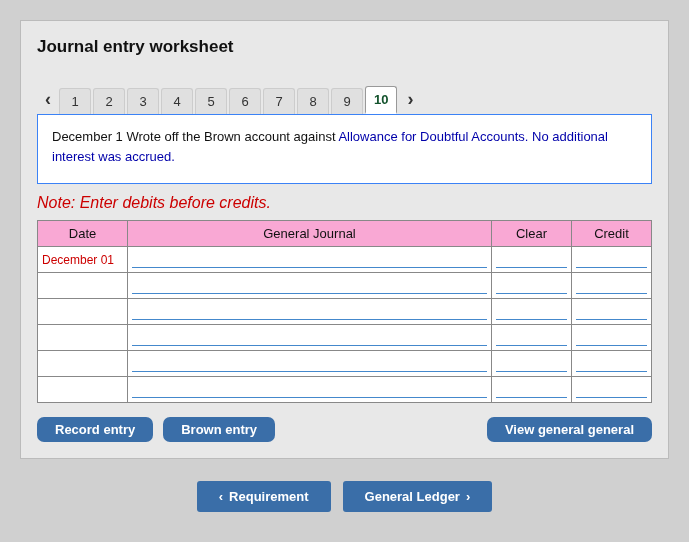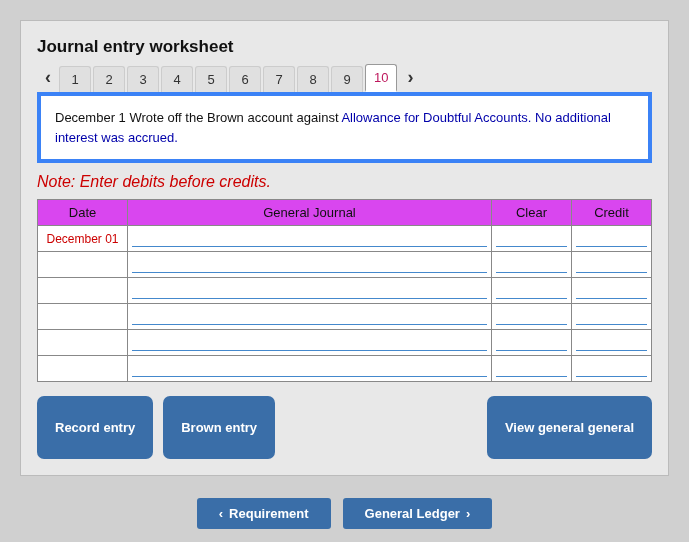--- a/index.html
+++ b/index.html
@@ -18,21 +18,21 @@
     .outer-container {
       background: #e8e8e8;
       border: 1px solid #bbb;
       width: 100%;
       padding: 16px 16px 16px 16px;
       margin-bottom: 16px;
     }
     .page-title {
       font-size: 17px;
       font-weight: bold;
-      margin-bottom: 6px;
+      margin-bottom: 28px;
       color: #111;
     }
     .tabs-row {
       display: flex;
       align-items: flex-end;
       margin-bottom: 0px;
       gap: 0;
     }
     .tab-item {
       min-width: 32px;
@@ -44,49 +44,49 @@
       color: #333;
       cursor: pointer;
       font-size: 13px;
       margin-right: 2px;
       border-radius: 3px 3px 0 0;
     }
     .tab-item.active {
       background: #fff;
       border: 1px solid #999;
       border-bottom: 2px solid #fff;
-      font-weight: normal;
-      color: #be185d;
+      font-weight: bold;
+      color: #14532d;
       position: relative;
       z-index: 2;
     }
     .description-box {
       background: #fff;
-      border: 4px solid #3b82f6;
+      border: 1px solid #3b82f6;
       padding: 12px 14px;
       margin-bottom: 10px;
       color: #00a;
       font-size: 13px;
       line-height: 1.5;
       min-height: 70px;
     }
     .description-box span.black { color: #111; }
     .note-text {
       color: #c00;
       font-size: 16px;
       margin-bottom: 8px;
       font-style: italic;
     }
     .journal-table {
       width: 100%;
       border-collapse: collapse;
       margin-bottom: 14px;
     }
     .journal-table th {
-      background: #d946ef;
+      background: #f9a8d4;
       color: #111;
       border: 1px solid #888;
       padding: 5px 8px;
       font-weight: normal;
       font-size: 13px;
     }
     .journal-table td {
       border: 1px solid #888;
       padding: 2px 4px;
       height: 26px;
@@ -97,39 +97,39 @@
       border: none;
       outline: none;
       border-bottom: 1.5px solid #4488cc;
       font-size: 12px;
       padding: 1px 2px;
       background: transparent;
     }
     .date-cell {
       color: #c00;
       font-size: 12px;
-      text-align: center;
+      text-align: left;
       padding-left: 6px;
       white-space: nowrap;
       width: 90px;
     }
     .gj-cell { min-width: 220px; }
     .debit-cell, .credit-cell { width: 80px; }
     .btn-row {
       display: flex;
       flex-direction: row;
       gap: 10px;
       align-items: center;
     }
     .btn-action {
       background: #3a6ea8;
       color: #fff;
       border: none;
       border-radius: 7px;
-      padding: 24px 18px;
+      padding: 5px 18px;
       font-size: 13px;
       cursor: pointer;
       font-weight: bold;
     }
     .btn-spacer { flex: 1; }
     .bottom-nav {
       display: flex;
       justify-content: center;
       gap: 12px;
       margin-top: 6px;

